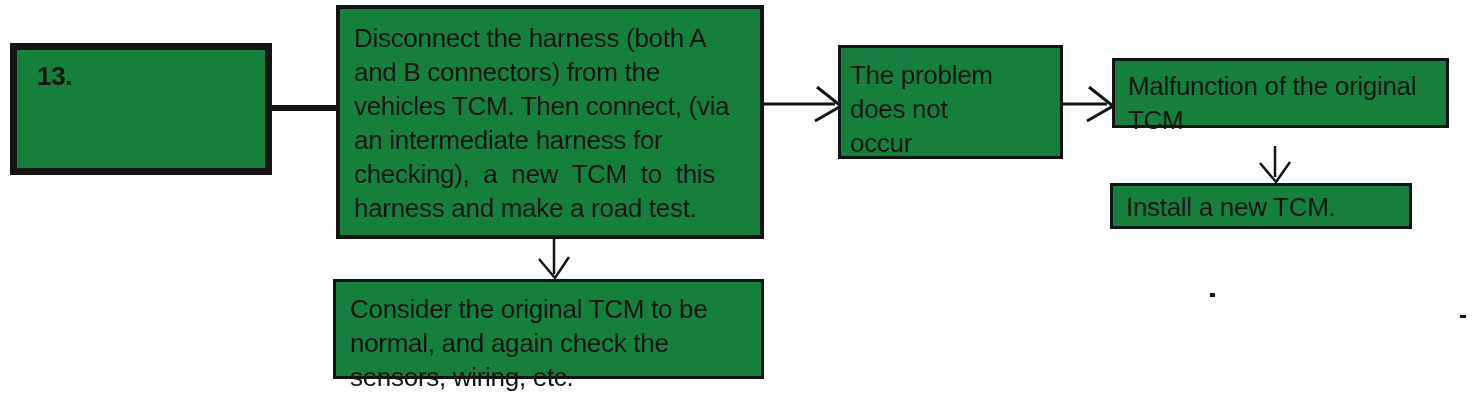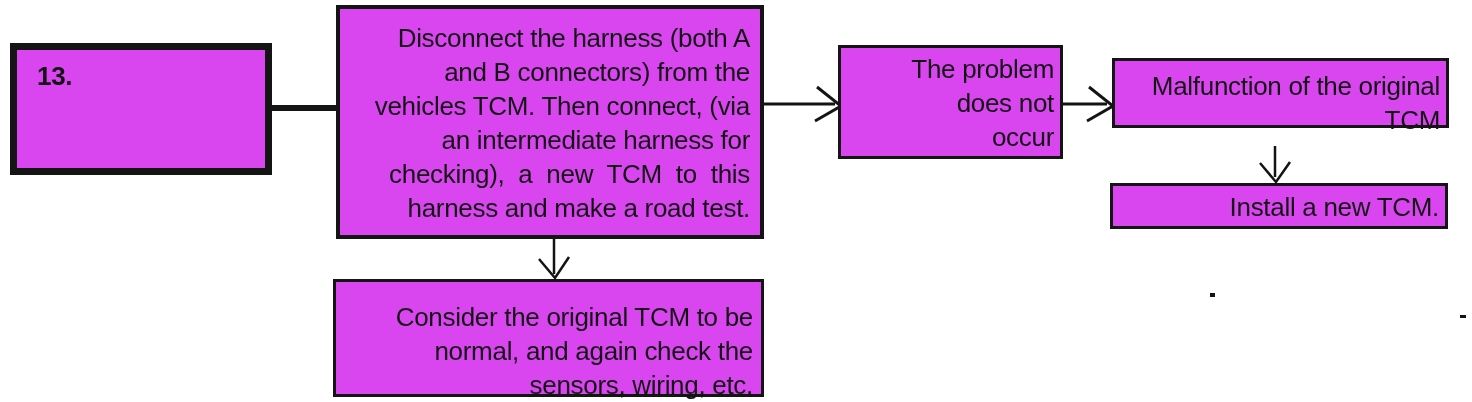--- a/index.html
+++ b/index.html
@@ -20,26 +20,25 @@
     position: absolute;
     left: 0;
     top: 0;
     width: 1472px;
     height: 402px;
     pointer-events: none;
   }
   .node {
     position: absolute;
     box-sizing: border-box;
-    background: #d946ef;
+    background: #15803d;
     border: 3px solid #141414;
     font-size: 26px;
     line-height: 33px;
     letter-spacing: -0.3px;
-    text-align: right;
   }
   .node .txt {
     display: block;
     white-space: pre-wrap;
   }
   
   .node.step {
     left: 10px;  top: 43px;
     width: 262px; height: 132px;
     border-width: 7px;
@@ -55,39 +54,39 @@
   .node.action {
     left: 336px; top: 5px;
     width: 428px; height: 234px;
     border-width: 4px;
     padding: 12px 10px 0 14px;
     line-height: 34px;
   }
   .node.problem {
     left: 838px; top: 45px;
     width: 225px; height: 114px;
-    padding: 4px 6px 0 9px;
+    padding: 10px 6px 0 9px;
     line-height: 34px;
   }
   .node.malfunction {
     left: 1112px; top: 58px;
     width: 337px; height: 70px;
     padding: 8px 6px 0 13px;
     line-height: 34px;
   }
   .node.install {
     left: 1110px; top: 183px;
-    width: 338px; height: 46px;
+    width: 302px; height: 46px;
     padding: 5px 6px 0 13px;
     line-height: 33px;
   }
   .node.consider {
     left: 333px; top: 279px;
-    width: 431px; height: 118px;
-    padding: 18px 8px 0 14px;
+    width: 431px; height: 100px;
+    padding: 10px 8px 0 14px;
     line-height: 34px;
   }
   .artifact {
     position: absolute;
     background: #141414;
   }
   .artifact.dot  { left: 1210px; top: 293px; width: 5px; height: 4px; }
   .artifact.dash { left: 1460px; top: 315px; width: 6px; height: 3px; }
 </style>
 </head>

